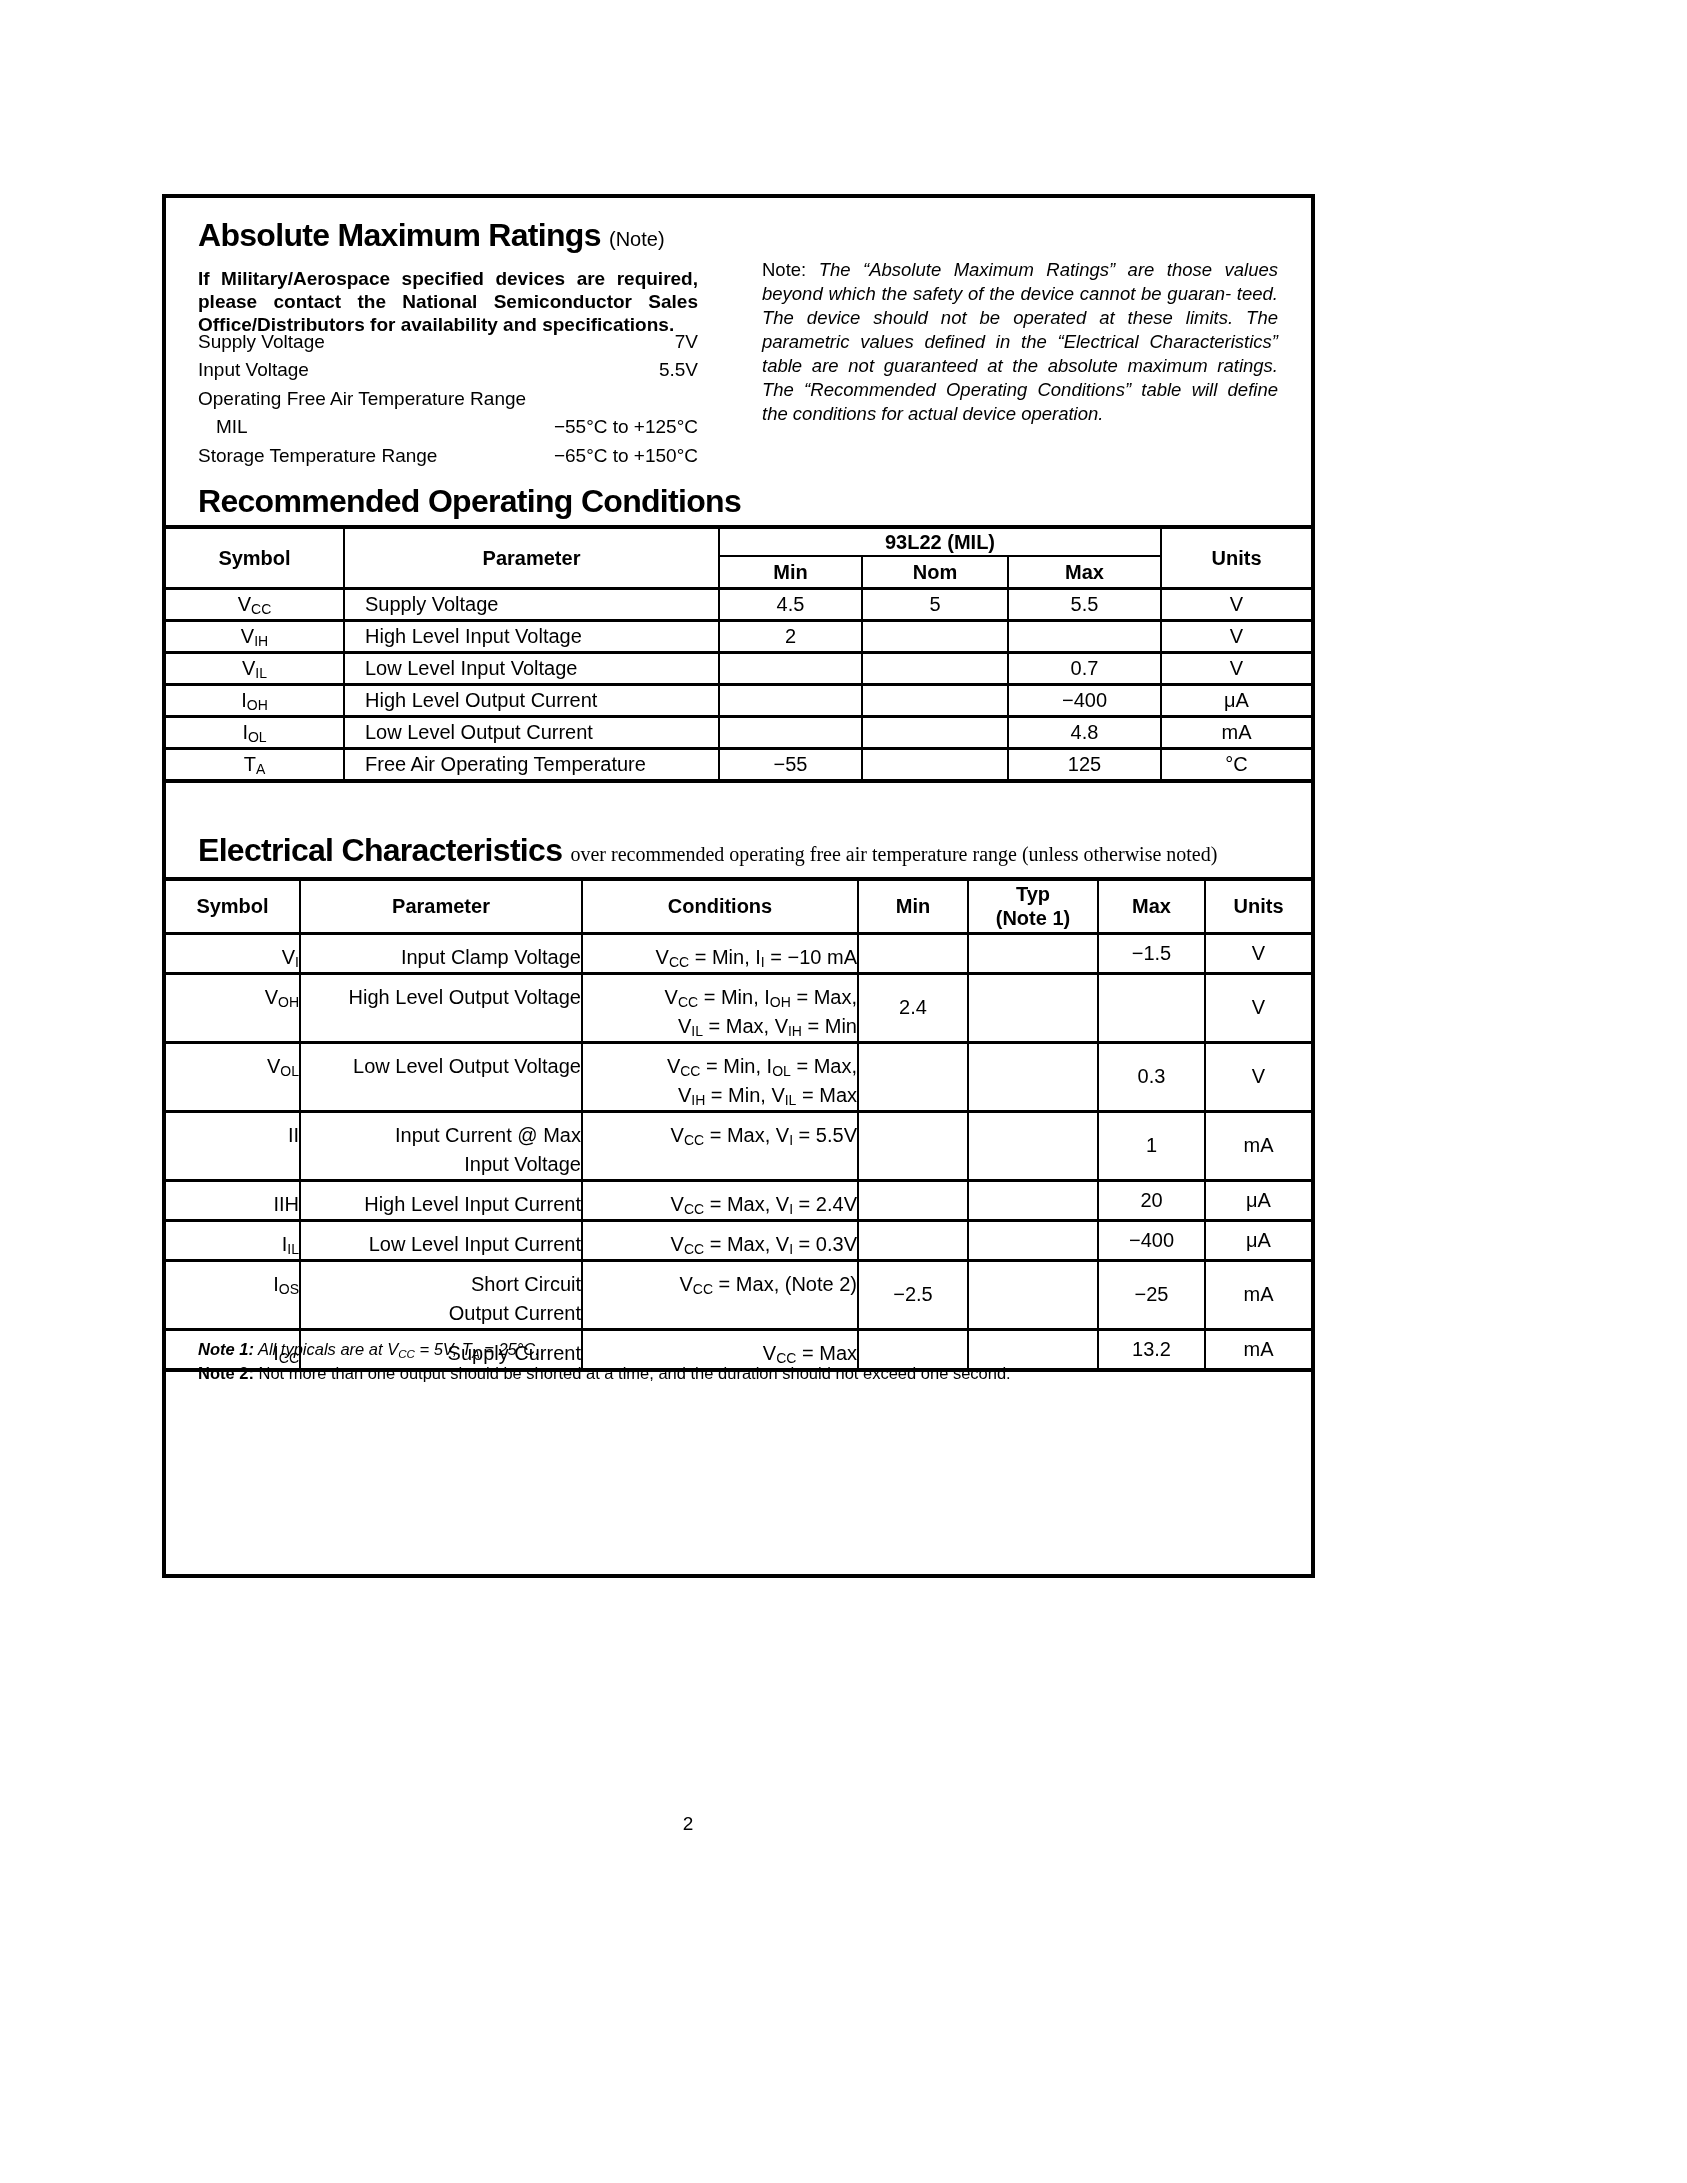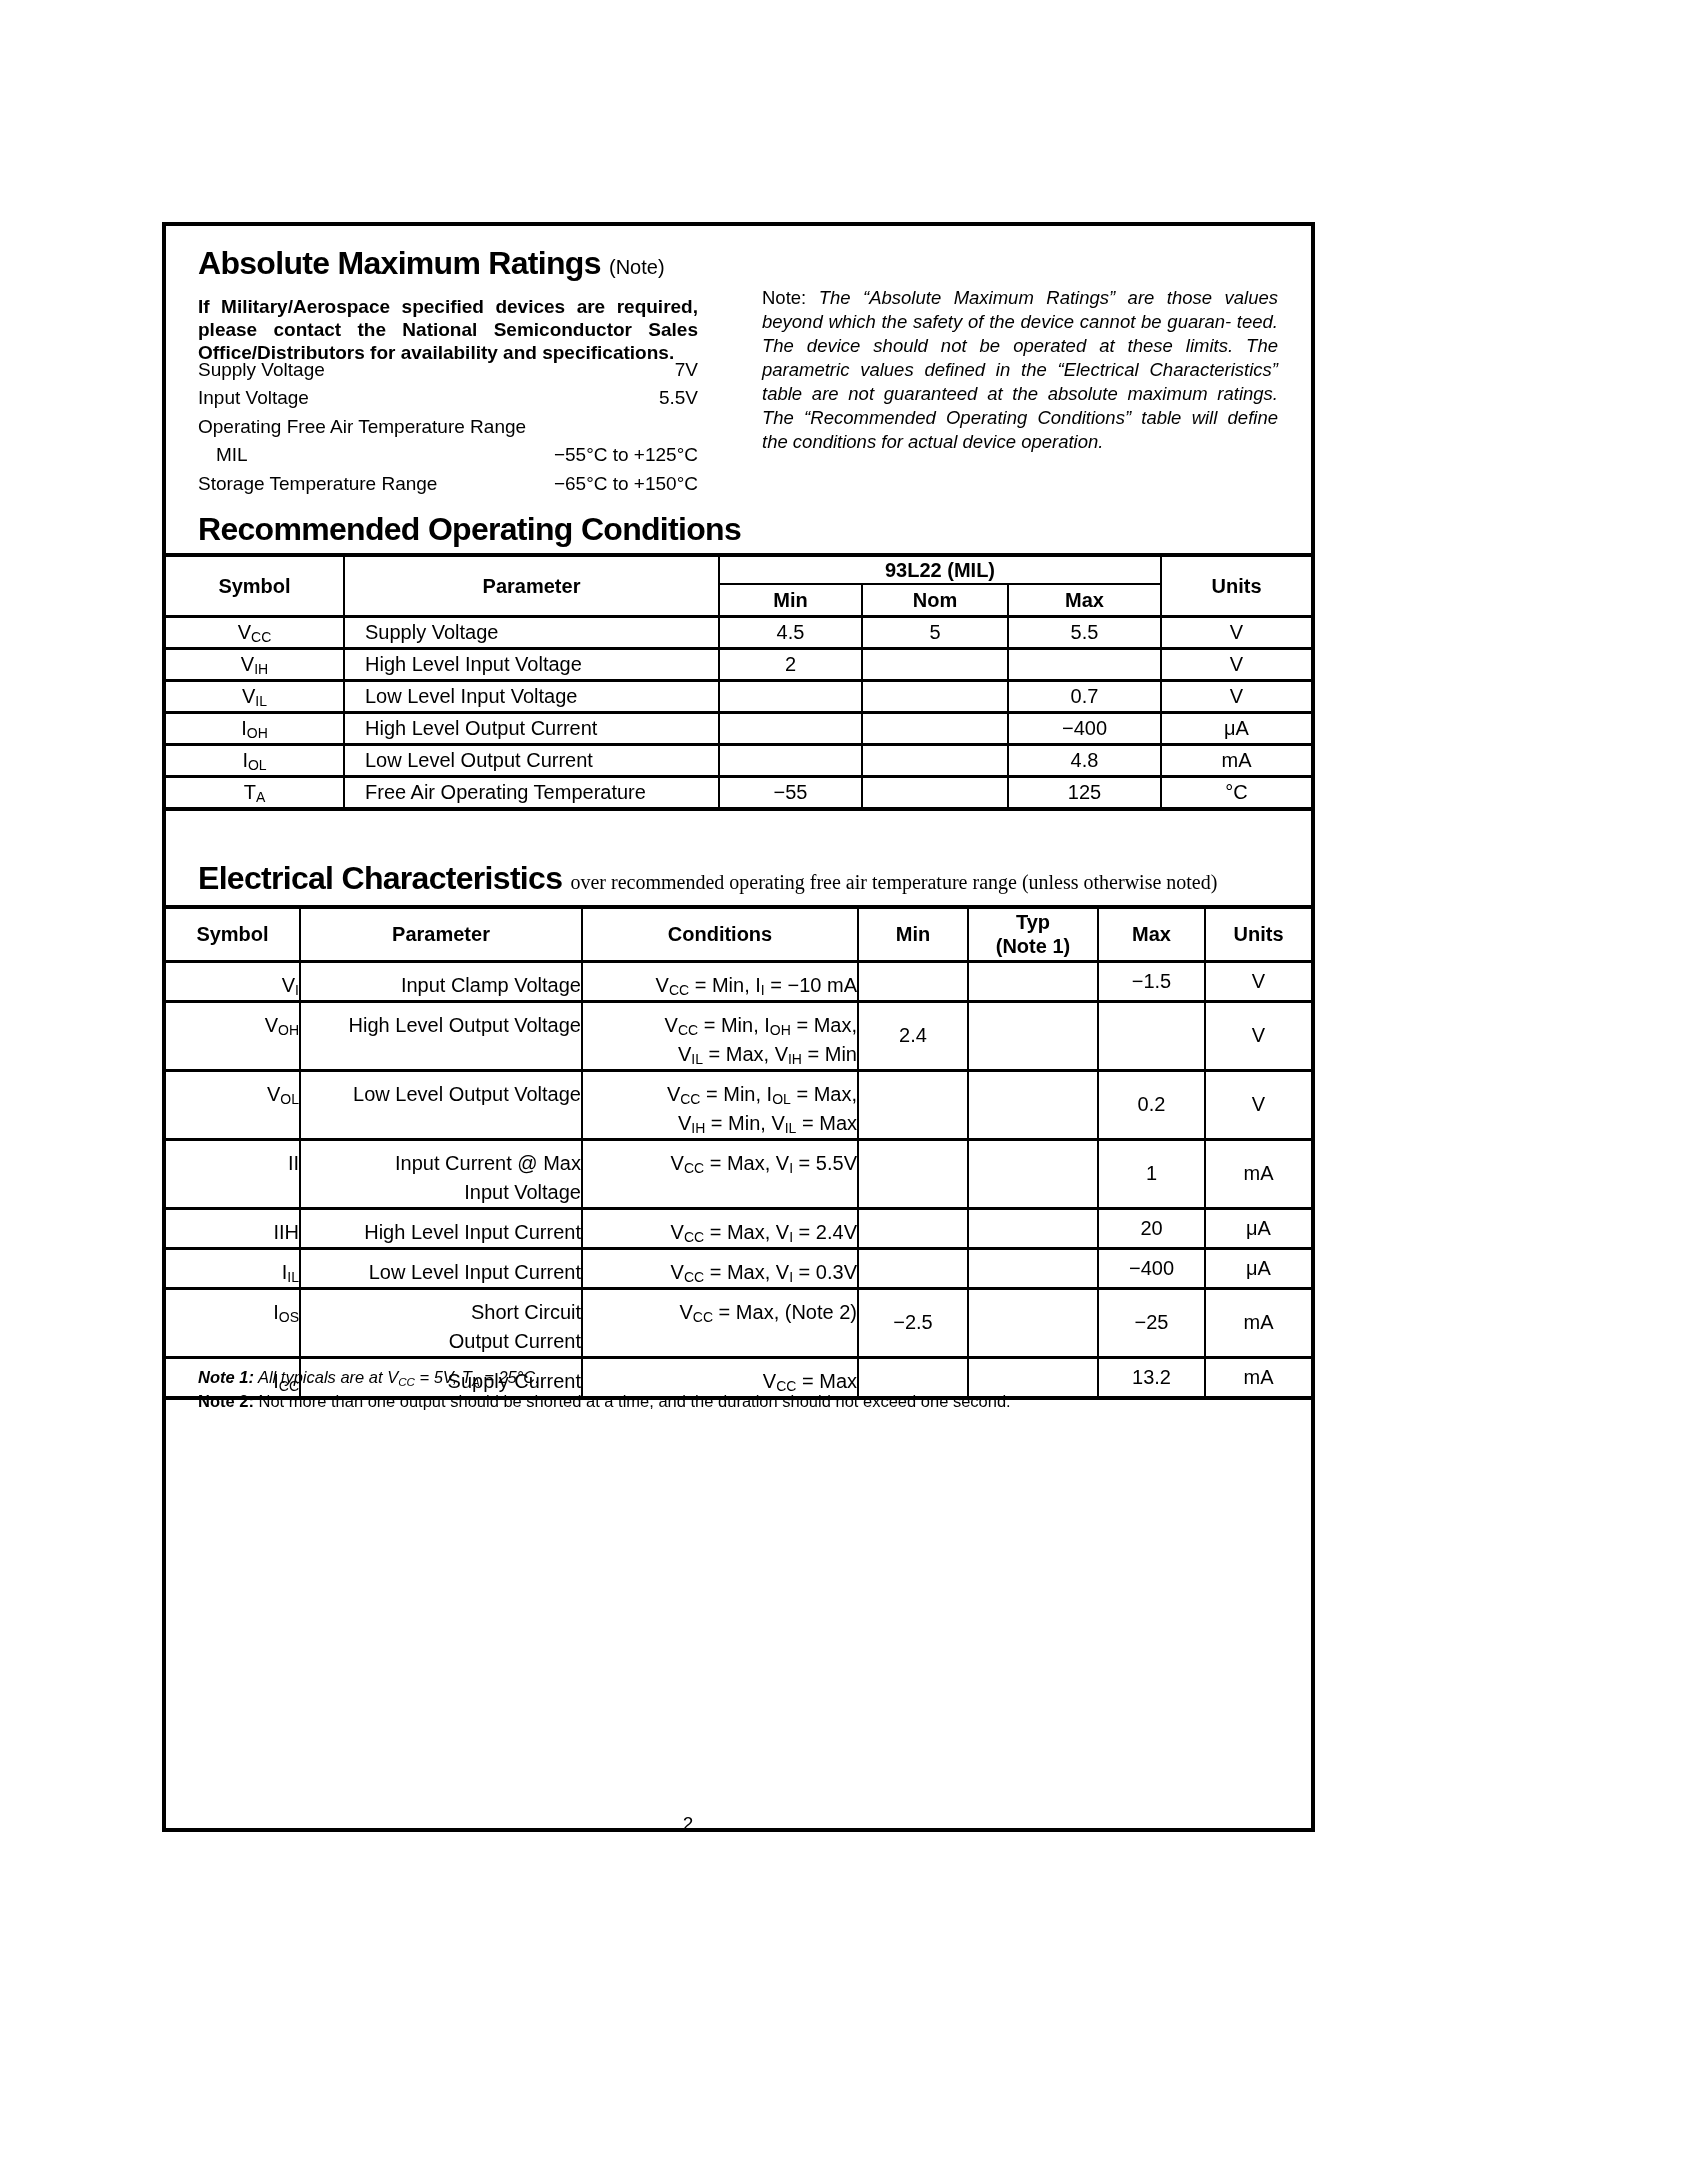--- a/index.html
+++ b/index.html
@@ -4,22 +4,22 @@
 <style>
   html, body { margin: 0; padding: 0; }
   body {
     width: 1687px; height: 2183px;
     background: #ffffff; color: #000;
     font-family: "Liberation Sans", sans-serif;
     position: relative;
   }
   .page-box {
     position: absolute; left: 162px; top: 194px;
-    width: 1153px; height: 1610px;
-    border: 4px solid #000; box-sizing: border-box; margin-top: 28px;
+    width: 1153px; height: 1384px;
+    border: 4px solid #000; box-sizing: border-box;
   }
   .abs { position: absolute; }
 
   
   .h-big {
     font-size: 32px; font-weight: bold; letter-spacing: -0.7px;
     line-height: 34px; white-space: nowrap;
   }
   .h-big .h-suffix { font-size: 20px; font-weight: normal; letter-spacing: 0; font-family: Liberation Serif, serif; }
   .h-big .h-suffix-note { font-size: 20px; font-weight: normal; letter-spacing: 0; }
@@ -256,21 +256,21 @@
           <td></td>
           <td></td>
           <td class="no-r">V</td>
         </tr>
         <tr class="rh89">
           <td class="symbol">V<sub>OL</sub></td>
           <td class="parameter">Low Level Output Voltage</td>
           <td class="conditions">V<sub>CC</sub> = Min, I<sub>OL</sub> = Max,<br>V<sub>IH</sub> = Min, V<sub>IL</sub> = Max</td>
           <td></td>
           <td></td>
-          <td>0.2</td>
+          <td>0.3</td>
           <td class="no-r">V</td>
         </tr>
         <tr class="rh88">
           <td class="symbol">II</td>
           <td class="parameter">Input Current @ Max<br>Input Voltage</td>
           <td class="conditions">V<sub>CC</sub> = Max, V<sub>I</sub> = 5.5V</td>
           <td></td>
           <td></td>
           <td>1</td>
           <td class="no-r">mA</td>

